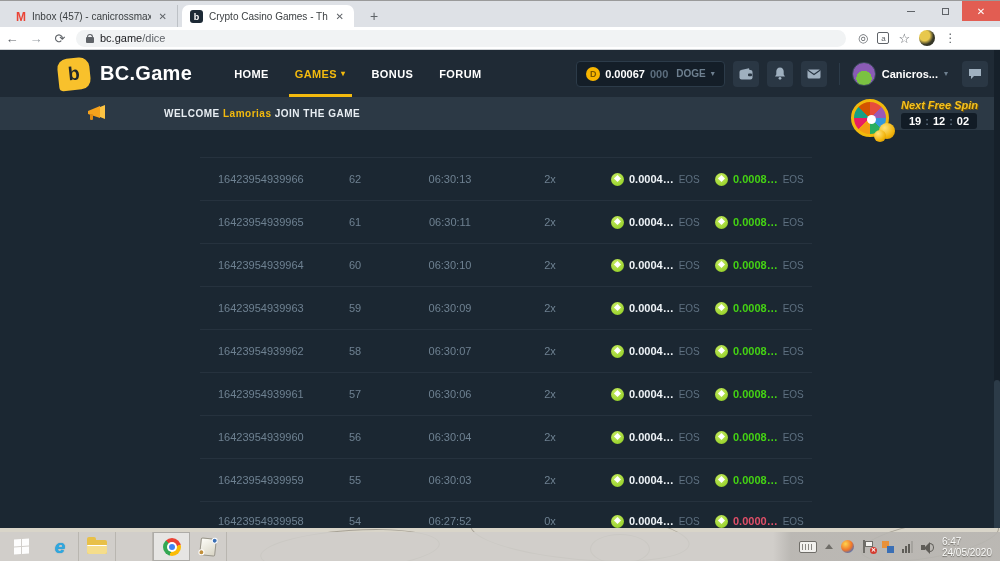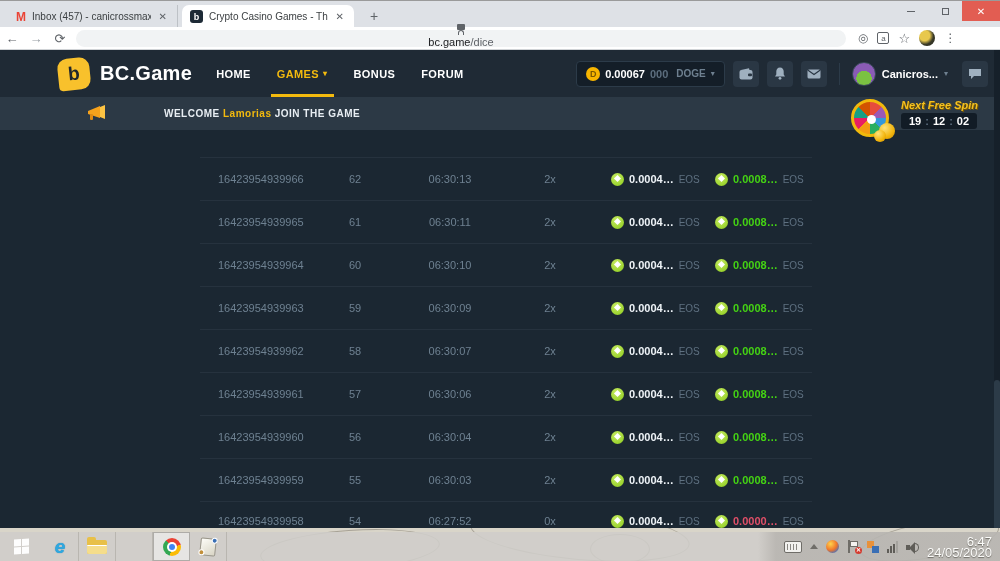--- a/index.html
+++ b/index.html
@@ -18,39 +18,39 @@
   .newtab { position:absolute; left:364px; top:5px; width:20px; height:20px; color:#5f6368; font-size:14px; text-align:center; line-height:20px; }
   .wincontrols { position:absolute; top:0; right:0; height:20px; display:flex; }
   .winbtn { width:34px; height:20px; display:flex; align-items:center; justify-content:center; color:#5f6368; font-size:10px; }
   .winbtn.close { width:38px; background:#e25d52; color:#fff; }
   .min-glyph { width:8px; height:1px; background:#5f6368; display:block; }
   .rest-glyph { width:7px; height:7px; border:1px solid #5f6368; display:block; }
 
   .toolbar { position:absolute; left:0; top:27px; width:1000px; height:23px; background:#fff; border-bottom:1px solid #d0d3d6; display:flex; align-items:center; }
   .navbtn { color:#5f6368; font-size:13px; width:24px; text-align:center; }
   .navbtn.fwd { color:#9aa0a6; }
-  .omnibox { margin-left:4px; width:770px; height:17px; background:#f1f3f4; border-radius:9px; display:flex; align-items:center; padding:0 10px; gap:6px;flex-direction:column; }
+  .omnibox { margin-left:4px; width:770px; height:17px; background:#f1f3f4; border-radius:9px; display:flex; align-items:center; padding:0 10px; gap:6px; }
   .lock-icon { width:8px; height:9px; position:relative; }
   .lock-icon .body { position:absolute; bottom:0; width:8px; height:6px; background:#5f6368; border-radius:1px; }
   .lock-icon .hoop { position:absolute; top:0; left:1px; width:6px; height:5px; border:1.5px solid #5f6368; border-bottom:none; border-radius:3px 3px 0 0; }
   .url { font-size:11px; color:#202124; }
   .url .path { color:#5f6368; }
   .toolbar-right { display:flex; align-items:center; gap:9px; margin-left:12px; color:#5f6368; }
   .ticon { font-size:12px; color:#5f6368; }
   .star { font-size:13px; }
   .translate-glyph { width:12px; height:12px; border:1.2px solid #5f6368; border-radius:2px; font-size:8px; line-height:11px; text-align:center; color:#5f6368; }
   .tb-avatar { width:16px; height:16px; border-radius:50%; background:radial-gradient(circle at 35% 35%, #e8c84d 0 35%, #3a3a28 60%, #23231a); }
   .dots { font-size:12px; letter-spacing:0; }
 
   
   .site-header { position:absolute; left:0; top:50px; width:1000px; height:47px; background:#1f2a35; display:flex; align-items:center; }
   .brand { display:flex; align-items:center; gap:10px; margin-left:58px; }
   .brand-badge { width:32px; height:32px; background:#f8c12c; border-radius:10px 10px 10px 4px; display:flex; align-items:center; justify-content:center; color:#20262c; font-weight:bold; font-size:19px; transform:rotate(-6deg); }
   .brand-name { color:#fff; font-size:20px; font-weight:bold; letter-spacing:.3px; }
-  .mainnav { display:flex; align-items:flex-start; gap:26px; margin-left:24px; height:100%; }
+  .mainnav { display:flex; align-items:flex-start; gap:26px; margin-left:42px; height:100%; }
   .nav-item { color:#fff; font-size:11px; font-weight:bold; letter-spacing:.4px; height:100%; display:flex; align-items:center; gap:4px; position:relative; }
   .nav-item.active { color:#f3ba0e; }
   .nav-item.active::after { content:""; position:absolute; left:-6px; right:-6px; bottom:0; height:3px; background:#f3ba0e; }
   .nav-caret { font-size:8px; }
   .header-right { position:absolute; right:12px; top:0; height:47px; display:flex; align-items:center; gap:8px; }
   .balance-pill { height:26px; background:#141e28; border:1px solid #2c3b49; border-radius:4px; display:flex; align-items:center; gap:5px; padding:0 9px; }
   .coin-d { width:14px; height:14px; border-radius:50%; background:#f7b500; color:#7a5800; font-size:9px; font-weight:bold; display:flex; align-items:center; justify-content:center; }
   .bal-main { color:#fff; font-size:11px; font-weight:bold; }
   .bal-sub { color:#5c6e7e; font-size:11px; font-weight:bold; }
   .bal-cur { color:#6e8090; font-size:10px; font-weight:bold; margin-left:3px; }
@@ -151,21 +151,21 @@
   .tray-blocks i { position:absolute; width:7px; height:7px; }
   .tray-blocks .b1 { left:0; top:0; background:#e8913a; }
   .tray-blocks .b2 { right:0; bottom:0; background:#3a6fb5; }
   .sig { display:flex; align-items:flex-end; gap:1px; height:12px; }
   .sig i { width:2px; background:#5f5d58; }
   .sig .s1{height:4px;} .sig .s2{height:7px;} .sig .s3{height:9px;} .sig .s4{height:12px; background:#a5a39e;}
   .spk { position:relative; width:13px; height:12px; }
   .spk .box { position:absolute; left:0; top:4px; width:4px; height:5px; background:#5f5d58; }
   .spk .cone { position:absolute; left:3px; top:1px; width:0; height:0; border-top:6px solid transparent; border-bottom:6px solid transparent; border-right:6px solid #5f5d58; }
   .spk .wave { position:absolute; right:0; top:2px; width:5px; height:9px; border:1px solid #5f5d58; border-left:none; border-radius:0 6px 6px 0; }
-  .clock { text-align:right; color:#fbfbf9; font-size:13px; line-height:11px; text-shadow:0 1px 1px rgba(60,58,52,.6); }
+  .clock { text-align:left; color:#fbfbf9; font-size:10px; line-height:11px; text-shadow:0 1px 1px rgba(60,58,52,.6); }
 </style>
 </head>
 <body>
 
 <div class="screen">
 
   <div class="tabstrip">
     <div class="tab inactive">
       <span class="gmail-m">M</span>
       <span class="tab-title">Inbox (457) - canicrossmaxx@gm</span>

